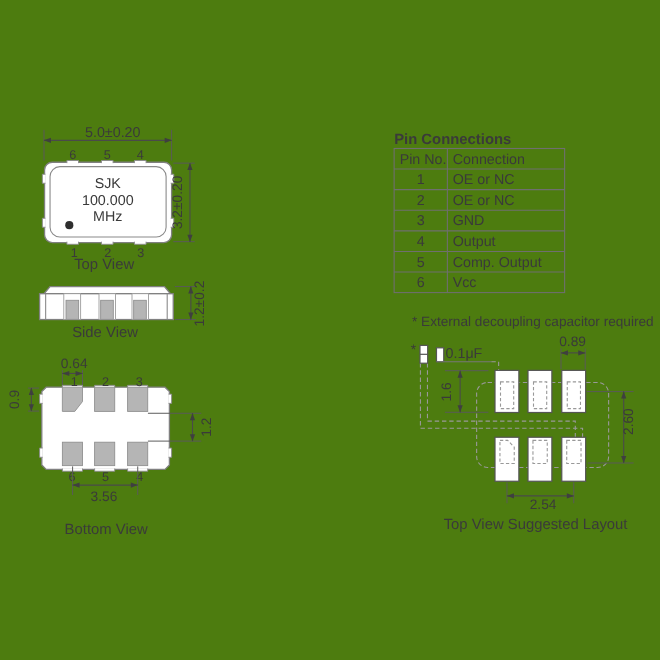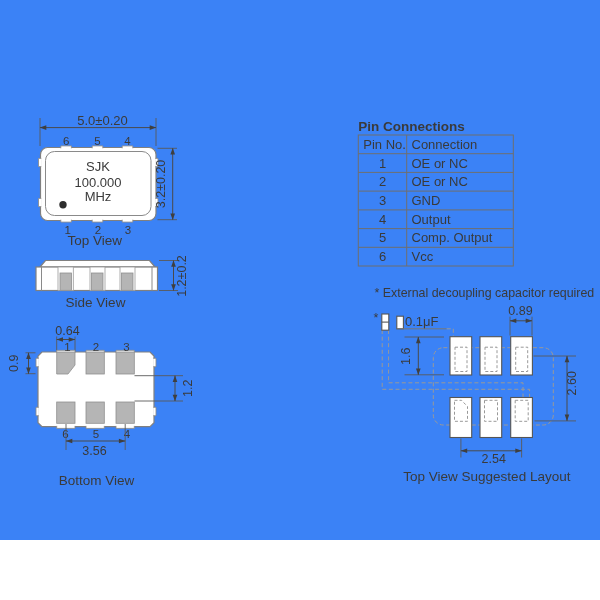--- a/index.html
+++ b/index.html
@@ -1,16 +1,16 @@
 <!DOCTYPE html>
 <html><head>
 <meta charset="utf-8">
 <style>
   html,body{margin:0;padding:0;background:#fff;}
-  .page{position:relative;width:600px;height:540px;background:#3b82f6;overflow:hidden;}
+  .page{position:relative;width:600px;height:600px;background:#4d7c0f;overflow:hidden;}
   text{fill:#3a3a3a;font-family:"Liberation Sans",sans-serif;}
   .t11{font-size:11.5px}.t12{font-size:12.5px}.t124{font-size:12.4px}.t13{font-size:13px}.t14{font-size:13.5px}
   .bold{font-weight:bold}.mid{text-anchor:middle}
   .dim{stroke:#4a4a4a;stroke-width:1;fill:none}
   .ext{stroke:#5a5a5a;stroke-width:0.9;fill:none}
   .out{stroke:#808080;stroke-width:1.2;fill:#fff}
   .outn{stroke:#8a8a8a;stroke-width:0.85;fill:#fff}
   .out2{stroke:#8a8a8a;stroke-width:1;fill:none}
   .pad{fill:#b5b5b5;stroke:#8f8f8f;stroke-width:0.8}
   .slot{stroke:#9a9a9a;stroke-width:0.8;fill:#fff}

